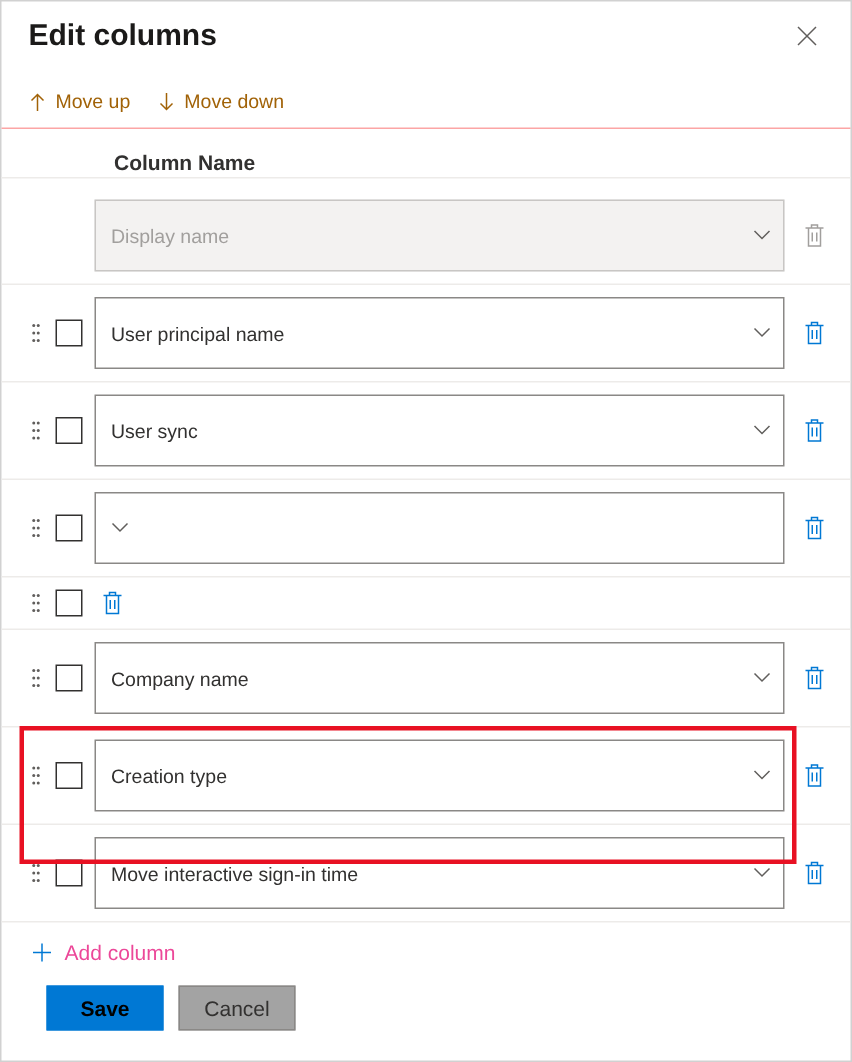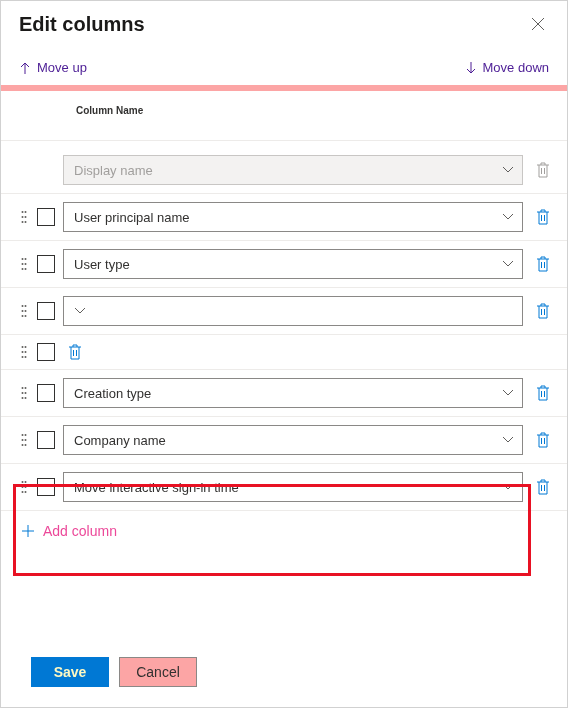--- a/index.html
+++ b/index.html
@@ -29,31 +29,30 @@
     font-size: 20px;
     font-weight: 600;
     color: #1b1a19;
   }
   .close { cursor: pointer; color: #605e5c; padding: 4px; }
   .close svg { display:block; }
   .toolbar {
     display: flex;
     gap: 18px;
     padding: 18px 18px 10px 18px;
-    color: #4c1d95;
+    color: #a16207;
     font-size: 13px;
-    border-bottom: 6px solid #fca5a5;
-    justify-content: space-between;
+    border-bottom: 1px solid #fca5a5;
   }
   .toolbar-item { display: flex; align-items: center; gap: 6px; }
   .toolbar-item svg { display:block; }
   .col-header {
-    padding: 14px 18px 24px 75px;
+    padding: 14px 18px 2px 75px;
     font-weight: 600;
-    font-size: 10px;
+    font-size: 14px;
     border-bottom: 1px solid #edebe9;
   }
   .rows { flex: 1; overflow: hidden; }
   .row {
     display: flex;
     align-items: center;
     padding: 8px 12px 8px 18px;
     gap: 8px;
     border-bottom: 1px solid #edebe9;
   }
@@ -64,21 +63,21 @@
     color: #605e5c;
   }
   .grip svg { display:block; }
   .checkbox {
     width: 18px; height: 18px;
     border: 1px solid #323130;
     background: #fff;
   }
   .dropdown {
     flex: 1;
-    height: 30px;
+    height: 48px;
     border: 1px solid #8a8886;
     display: flex;
     align-items: center;
     justify-content: space-between;
     padding: 0 8px 0 10px;
     font-size: 13px;
     color: #323130;
     background: #fff;
   }
   .dropdown.disabled {
@@ -113,27 +112,27 @@
     gap: 10px;
   }
   .btn {
     min-width: 78px;
     height: 30px;
     font-size: 14px;
     display: inline-flex;
     align-items: center;
     justify-content: center;
     border: 1px solid #8a8886;
-    background: #fca5a5;
+    background: #a3a3a3;
     cursor: pointer;
   }
   .btn.primary {
     background: #0078d4;
     border-color: #0078d4;
-    color: #fef9c3;
+    color: #000000;
     font-weight: 600;
   }
   .spacer-row { height: 6px; }
   .hidden-grip { visibility: hidden; }
 </style>
 </head>
 <body>
 
 <div class="panel">
 
@@ -223,116 +222,116 @@
             <circle cx="1.5" cy="2" r="1" fill="currentColor"></circle>
             <circle cx="4.5" cy="2" r="1" fill="currentColor"></circle>
             <circle cx="1.5" cy="7" r="1" fill="currentColor"></circle>
             <circle cx="4.5" cy="7" r="1" fill="currentColor"></circle>
             <circle cx="1.5" cy="12" r="1" fill="currentColor"></circle>
             <circle cx="4.5" cy="12" r="1" fill="currentColor"></circle>
           </svg>
         </div>
         <div class="checkbox"></div>
         <div class="dropdown ">
-          <span>User type</span>
-          <span class="chev">
-            <svg width="12" height="8" viewBox="0 0 12 8">
-              <path d="M1 1 L6 6 L11 1" stroke="currentColor" stroke-width="1" fill="none"></path>
-            </svg>
-          </span>
-        </div>
-        <div class="trash active">
-          <svg width="14" height="16" viewBox="0 0 14 16">
-            <path d="M1 3 H13 M5 3 V1 H9 V3 M3 3 V15 H11 V3 M5.5 6 V12 M8.5 6 V12" stroke="currentColor" stroke-width="1" fill="none"></path>
-          </svg>
-        </div>
-      </div>
-      <div class="row">
-        <div class="grip ">
-          <svg width="6" height="14" viewBox="0 0 6 14">
-            <circle cx="1.5" cy="2" r="1" fill="currentColor"></circle>
-            <circle cx="4.5" cy="2" r="1" fill="currentColor"></circle>
-            <circle cx="1.5" cy="7" r="1" fill="currentColor"></circle>
-            <circle cx="4.5" cy="7" r="1" fill="currentColor"></circle>
-            <circle cx="1.5" cy="12" r="1" fill="currentColor"></circle>
-            <circle cx="4.5" cy="12" r="1" fill="currentColor"></circle>
-          </svg>
-        </div>
-        <div class="checkbox"></div>
-        <div class="dropdown ">
-          <span class="chev">
-            <svg width="12" height="8" viewBox="0 0 12 8">
-              <path d="M1 1 L6 6 L11 1" stroke="currentColor" stroke-width="1" fill="none"></path>
-            </svg>
-          </span>
-        </div>
-        <div class="trash active">
-          <svg width="14" height="16" viewBox="0 0 14 16">
-            <path d="M1 3 H13 M5 3 V1 H9 V3 M3 3 V15 H11 V3 M5.5 6 V12 M8.5 6 V12" stroke="currentColor" stroke-width="1" fill="none"></path>
-          </svg>
-        </div>
-      </div>
-      <div class="row">
-        <div class="grip ">
-          <svg width="6" height="14" viewBox="0 0 6 14">
-            <circle cx="1.5" cy="2" r="1" fill="currentColor"></circle>
-            <circle cx="4.5" cy="2" r="1" fill="currentColor"></circle>
-            <circle cx="1.5" cy="7" r="1" fill="currentColor"></circle>
-            <circle cx="4.5" cy="7" r="1" fill="currentColor"></circle>
-            <circle cx="1.5" cy="12" r="1" fill="currentColor"></circle>
-            <circle cx="4.5" cy="12" r="1" fill="currentColor"></circle>
-          </svg>
-        </div>
-        <div class="checkbox"></div>
+          <span>User sync</span>
+          <span class="chev">
+            <svg width="12" height="8" viewBox="0 0 12 8">
+              <path d="M1 1 L6 6 L11 1" stroke="currentColor" stroke-width="1" fill="none"></path>
+            </svg>
+          </span>
+        </div>
+        <div class="trash active">
+          <svg width="14" height="16" viewBox="0 0 14 16">
+            <path d="M1 3 H13 M5 3 V1 H9 V3 M3 3 V15 H11 V3 M5.5 6 V12 M8.5 6 V12" stroke="currentColor" stroke-width="1" fill="none"></path>
+          </svg>
+        </div>
+      </div>
+      <div class="row">
+        <div class="grip ">
+          <svg width="6" height="14" viewBox="0 0 6 14">
+            <circle cx="1.5" cy="2" r="1" fill="currentColor"></circle>
+            <circle cx="4.5" cy="2" r="1" fill="currentColor"></circle>
+            <circle cx="1.5" cy="7" r="1" fill="currentColor"></circle>
+            <circle cx="4.5" cy="7" r="1" fill="currentColor"></circle>
+            <circle cx="1.5" cy="12" r="1" fill="currentColor"></circle>
+            <circle cx="4.5" cy="12" r="1" fill="currentColor"></circle>
+          </svg>
+        </div>
+        <div class="checkbox"></div>
+        <div class="dropdown ">
+          <span class="chev">
+            <svg width="12" height="8" viewBox="0 0 12 8">
+              <path d="M1 1 L6 6 L11 1" stroke="currentColor" stroke-width="1" fill="none"></path>
+            </svg>
+          </span>
+        </div>
+        <div class="trash active">
+          <svg width="14" height="16" viewBox="0 0 14 16">
+            <path d="M1 3 H13 M5 3 V1 H9 V3 M3 3 V15 H11 V3 M5.5 6 V12 M8.5 6 V12" stroke="currentColor" stroke-width="1" fill="none"></path>
+          </svg>
+        </div>
+      </div>
+      <div class="row">
+        <div class="grip ">
+          <svg width="6" height="14" viewBox="0 0 6 14">
+            <circle cx="1.5" cy="2" r="1" fill="currentColor"></circle>
+            <circle cx="4.5" cy="2" r="1" fill="currentColor"></circle>
+            <circle cx="1.5" cy="7" r="1" fill="currentColor"></circle>
+            <circle cx="4.5" cy="7" r="1" fill="currentColor"></circle>
+            <circle cx="1.5" cy="12" r="1" fill="currentColor"></circle>
+            <circle cx="4.5" cy="12" r="1" fill="currentColor"></circle>
+          </svg>
+        </div>
+        <div class="checkbox"></div>
+        <div class="trash active">
+          <svg width="14" height="16" viewBox="0 0 14 16">
+            <path d="M1 3 H13 M5 3 V1 H9 V3 M3 3 V15 H11 V3 M5.5 6 V12 M8.5 6 V12" stroke="currentColor" stroke-width="1" fill="none"></path>
+          </svg>
+        </div>
+      </div>
+      <div class="row">
+        <div class="grip ">
+          <svg width="6" height="14" viewBox="0 0 6 14">
+            <circle cx="1.5" cy="2" r="1" fill="currentColor"></circle>
+            <circle cx="4.5" cy="2" r="1" fill="currentColor"></circle>
+            <circle cx="1.5" cy="7" r="1" fill="currentColor"></circle>
+            <circle cx="4.5" cy="7" r="1" fill="currentColor"></circle>
+            <circle cx="1.5" cy="12" r="1" fill="currentColor"></circle>
+            <circle cx="4.5" cy="12" r="1" fill="currentColor"></circle>
+          </svg>
+        </div>
+        <div class="checkbox"></div>
+        <div class="dropdown ">
+          <span>Company name</span>
+          <span class="chev">
+            <svg width="12" height="8" viewBox="0 0 12 8">
+              <path d="M1 1 L6 6 L11 1" stroke="currentColor" stroke-width="1" fill="none"></path>
+            </svg>
+          </span>
+        </div>
         <div class="trash active">
           <svg width="14" height="16" viewBox="0 0 14 16">
             <path d="M1 3 H13 M5 3 V1 H9 V3 M3 3 V15 H11 V3 M5.5 6 V12 M8.5 6 V12" stroke="currentColor" stroke-width="1" fill="none"></path>
           </svg>
         </div>
       </div>
       <div class="row">
         <div class="grip ">
           <svg width="6" height="14" viewBox="0 0 6 14">
             <circle cx="1.5" cy="2" r="1" fill="currentColor"></circle>
             <circle cx="4.5" cy="2" r="1" fill="currentColor"></circle>
             <circle cx="1.5" cy="7" r="1" fill="currentColor"></circle>
             <circle cx="4.5" cy="7" r="1" fill="currentColor"></circle>
             <circle cx="1.5" cy="12" r="1" fill="currentColor"></circle>
             <circle cx="4.5" cy="12" r="1" fill="currentColor"></circle>
           </svg>
         </div>
         <div class="checkbox"></div>
         <div class="dropdown ">
           <span>Creation type</span>
-          <span class="chev">
-            <svg width="12" height="8" viewBox="0 0 12 8">
-              <path d="M1 1 L6 6 L11 1" stroke="currentColor" stroke-width="1" fill="none"></path>
-            </svg>
-          </span>
-        </div>
-        <div class="trash active">
-          <svg width="14" height="16" viewBox="0 0 14 16">
-            <path d="M1 3 H13 M5 3 V1 H9 V3 M3 3 V15 H11 V3 M5.5 6 V12 M8.5 6 V12" stroke="currentColor" stroke-width="1" fill="none"></path>
-          </svg>
-        </div>
-      </div>
-      <div class="row">
-        <div class="grip ">
-          <svg width="6" height="14" viewBox="0 0 6 14">
-            <circle cx="1.5" cy="2" r="1" fill="currentColor"></circle>
-            <circle cx="4.5" cy="2" r="1" fill="currentColor"></circle>
-            <circle cx="1.5" cy="7" r="1" fill="currentColor"></circle>
-            <circle cx="4.5" cy="7" r="1" fill="currentColor"></circle>
-            <circle cx="1.5" cy="12" r="1" fill="currentColor"></circle>
-            <circle cx="4.5" cy="12" r="1" fill="currentColor"></circle>
-          </svg>
-        </div>
-        <div class="checkbox"></div>
-        <div class="dropdown ">
-          <span>Company name</span>
           <span class="chev">
             <svg width="12" height="8" viewBox="0 0 12 8">
               <path d="M1 1 L6 6 L11 1" stroke="currentColor" stroke-width="1" fill="none"></path>
             </svg>
           </span>
         </div>
         <div class="trash active">
           <svg width="14" height="16" viewBox="0 0 14 16">
             <path d="M1 3 H13 M5 3 V1 H9 V3 M3 3 V15 H11 V3 M5.5 6 V12 M8.5 6 V12" stroke="currentColor" stroke-width="1" fill="none"></path>
           </svg>

